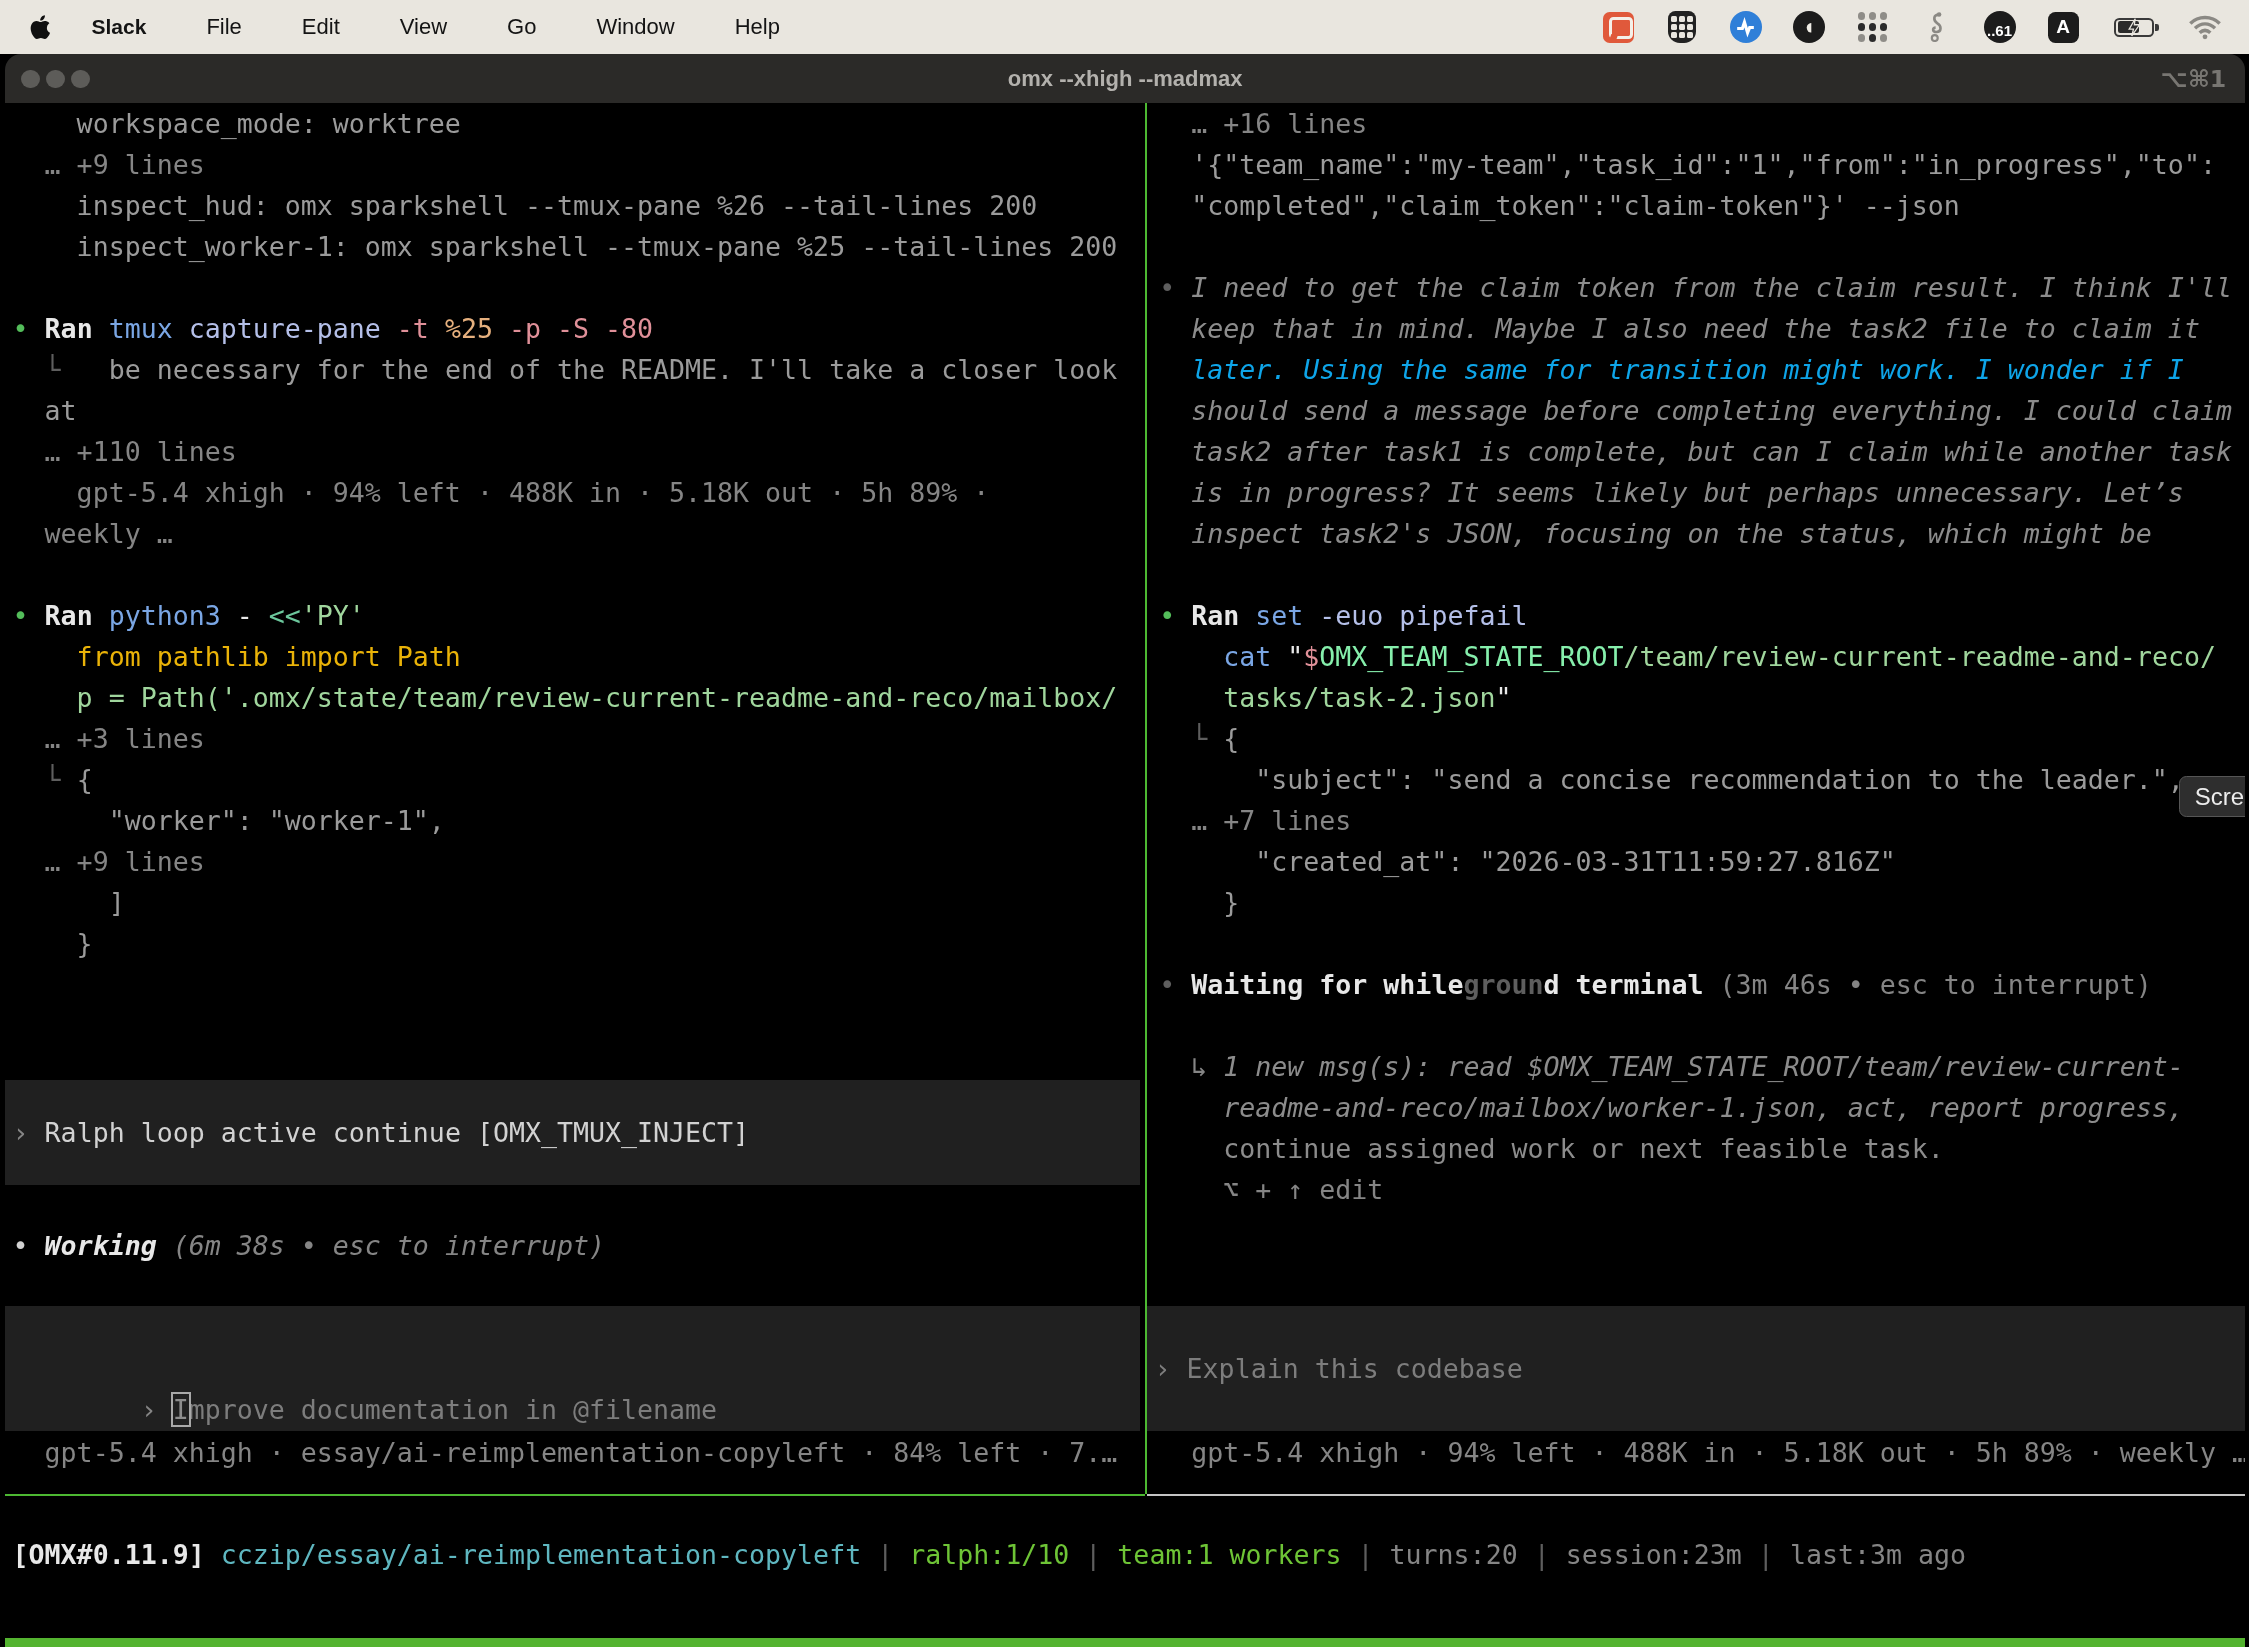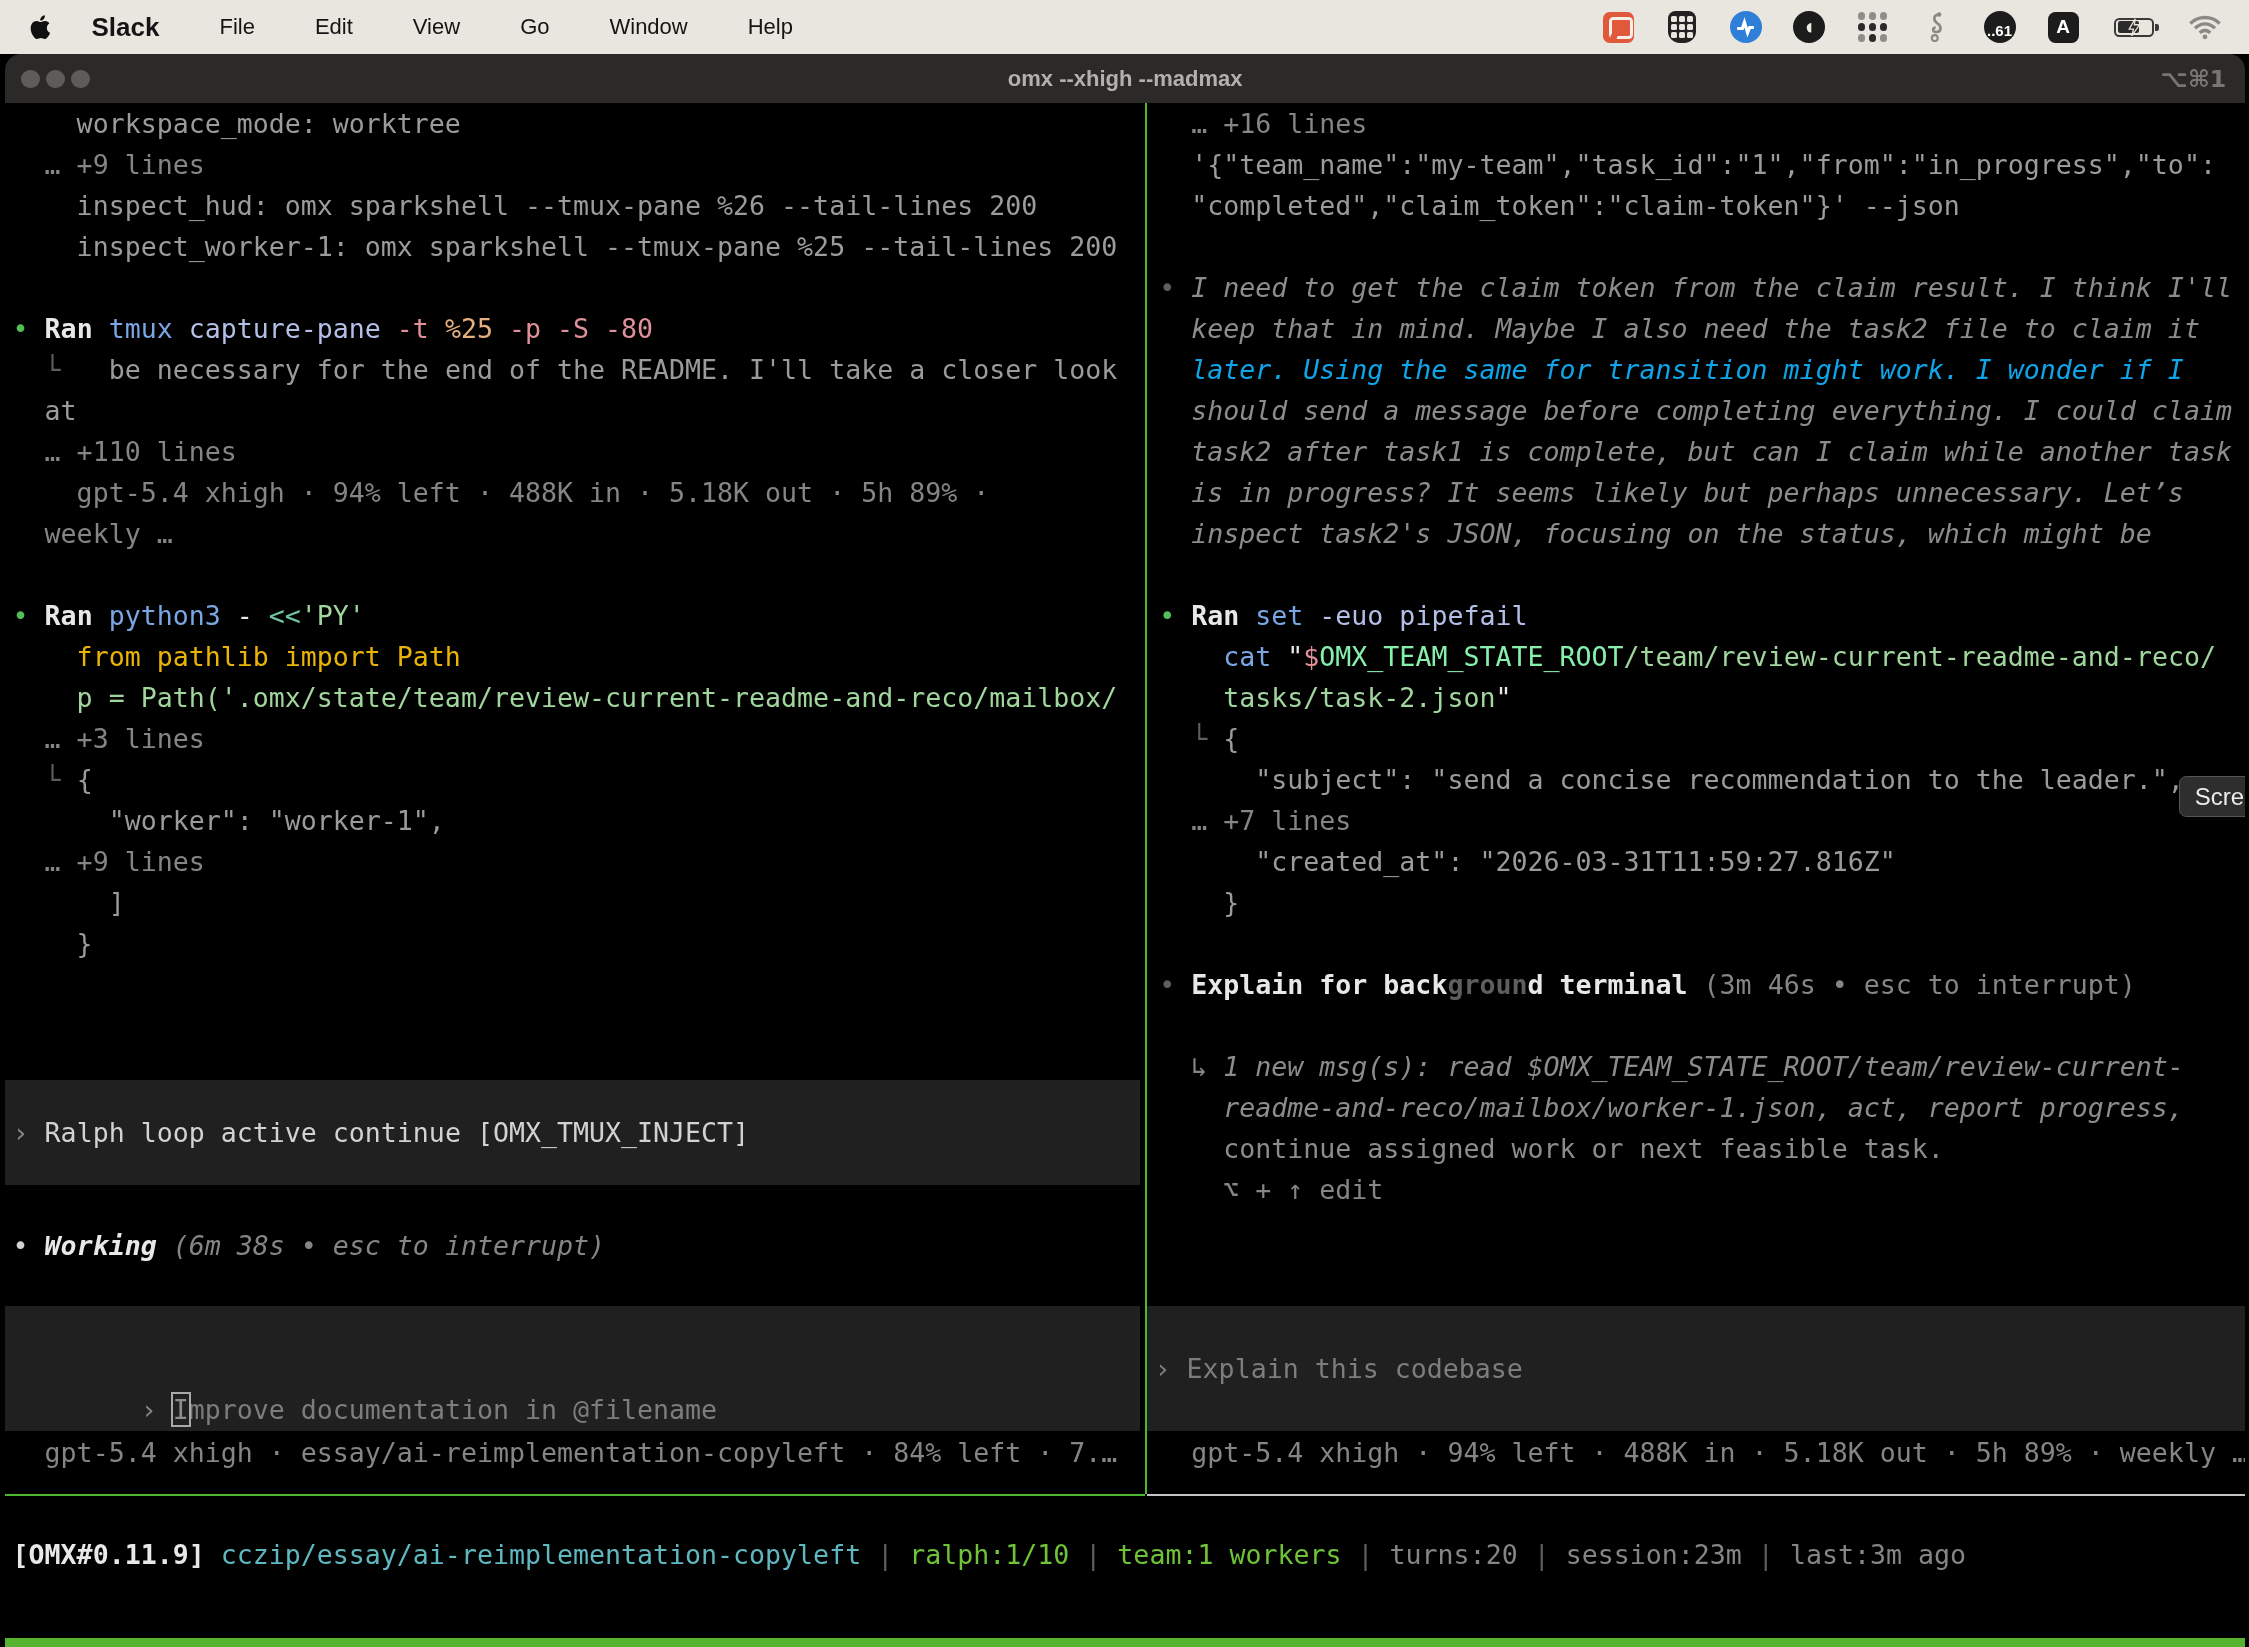--- a/index.html
+++ b/index.html
@@ -4,21 +4,21 @@
 <style>
   * { margin:0; padding:0; box-sizing:border-box; }
   html,body { width:2250px; height:1648px; background:#000; overflow:hidden;
     font-family:"DejaVu Sans Mono","DejaVu Sans",monospace; }
 
   
   .menubar { position:absolute; left:0; top:0; width:2250px; height:54px;
     background:#e9e6df; display:flex; align-items:center; padding:0 28px;
     font-family:"Liberation Sans","DejaVu Sans",sans-serif; color:#141414; }
   .menubar .apple { width:29.5px; height:32px; margin-right:34px; display:flex; align-items:center; }
-  .menubar .appname { font-weight:bold; font-size:26px; margin-right:40px; }
+  .menubar .appname { font-weight:bold; font-size:21px; margin-right:40px; }
   .menubar .menu-item { font-size:22px; margin-right:40px;margin-left:20px; }
   .mb-right { margin-left:auto; display:flex; align-items:center; gap:29.5px; }
   .st-ico { width:34px; height:34px; display:flex; align-items:center; justify-content:center; }
   .ico-chat { width:31px; height:31px; background:#e0593b; border-radius:6.6px; position:relative; }
   .ico-chat::before { content:""; position:absolute; left:5.9px; top:5.2px; width:17.7px; height:16px;
     border:3px solid #f4f0e9; border-radius:4.4px; }
   .ico-chat::after { content:""; position:absolute; left:7.4px; bottom:1.5px; width:7.4px; height:7.4px;
     background:#e0593b; transform:skewX(-20deg); }
   .ico-shield { width:28px; height:32px; background:#222; border-radius:7.4px 7.4px 11.8px 11.8px;
     display:grid; grid-template-columns:repeat(3,5.9px); grid-auto-rows:5.9px; gap:2.2px;
@@ -245,21 +245,21 @@
         <div class="tline"><span> </span></div>
         <div class="tline"><span style="color: rgb(83, 189, 90);">• </span><span style="color: rgb(232, 232, 232); font-weight: bold;">Ran </span><span style="color: rgb(122, 166, 228);">set </span><span style="color: rgb(180, 191, 232);">-euo pipefail</span></div>
         <div class="tline"><span style="color: rgb(155, 155, 155);">    </span><span style="color: rgb(122, 166, 228);">cat </span><span style="color: rgb(232, 232, 232);">"</span><span style="color: rgb(224, 144, 153);">$</span><span style="color: #86efac;">OMX_TEAM_STATE_ROOT</span><span style="color: rgb(160, 214, 157);">/team/review-current-readme-and-reco/</span></div>
         <div class="tline"><span style="color: rgb(160, 214, 157);">    tasks/task-2.json</span><span style="color: rgb(232, 232, 232);">"</span></div>
         <div class="tline"><span style="color: rgb(94, 94, 94);">  └ </span><span style="color: rgb(155, 155, 155);">{</span></div>
         <div class="tline"><span style="color: rgb(155, 155, 155);">      "subject": "send a concise recommendation to the leader.",</span></div>
         <div class="tline"><span style="color: rgb(133, 133, 133);">  … +7 lines</span></div>
         <div class="tline"><span style="color: rgb(155, 155, 155);">      "created_at": "2026-03-31T11:59:27.816Z"</span></div>
         <div class="tline"><span style="color: rgb(155, 155, 155);">    }</span></div>
         <div class="tline"><span> </span></div>
-        <div class="tline"><span style="color: rgb(94, 94, 94);">• </span><span style="color: rgb(232, 232, 232); font-weight: bold;">Explain for back</span><span style="color: rgb(94, 94, 94); font-weight: bold;">groun</span><span style="color: rgb(232, 232, 232); font-weight: bold;">d terminal </span><span style="color: rgb(133, 133, 133);">(3m 46s • esc to interrupt)</span></div>
+        <div class="tline"><span style="color: rgb(94, 94, 94);">• </span><span style="color: rgb(232, 232, 232); font-weight: bold;">Waiting for while</span><span style="color: rgb(94, 94, 94); font-weight: bold;">groun</span><span style="color: rgb(232, 232, 232); font-weight: bold;">d terminal </span><span style="color: rgb(133, 133, 133);">(3m 46s • esc to interrupt)</span></div>
         <div class="tline"><span> </span></div>
         <div class="tline"><span style="color: rgb(133, 133, 133);">  ↳ </span><span style="color: rgb(140, 140, 140); font-style: italic;">1 new msg(s): read $OMX_TEAM_STATE_ROOT/team/review-current-</span></div>
         <div class="tline"><span style="color: rgb(140, 140, 140); font-style: italic;">    readme-and-reco/mailbox/worker-1.json, act, report progress,</span></div>
         <div class="tline"><span style="color: rgb(140, 140, 140); ">    continue assigned work or next feasible task.</span></div>
         <div class="tline"><span style="color: rgb(133, 133, 133);">    ⌥ + ↑ edit</span></div>
       </div>
 
     <div class="prompt-box pb-right">
       <div>
           <div class="tline"><span style="color: rgb(125, 125, 125);">› Explain this codebase</span></div>

